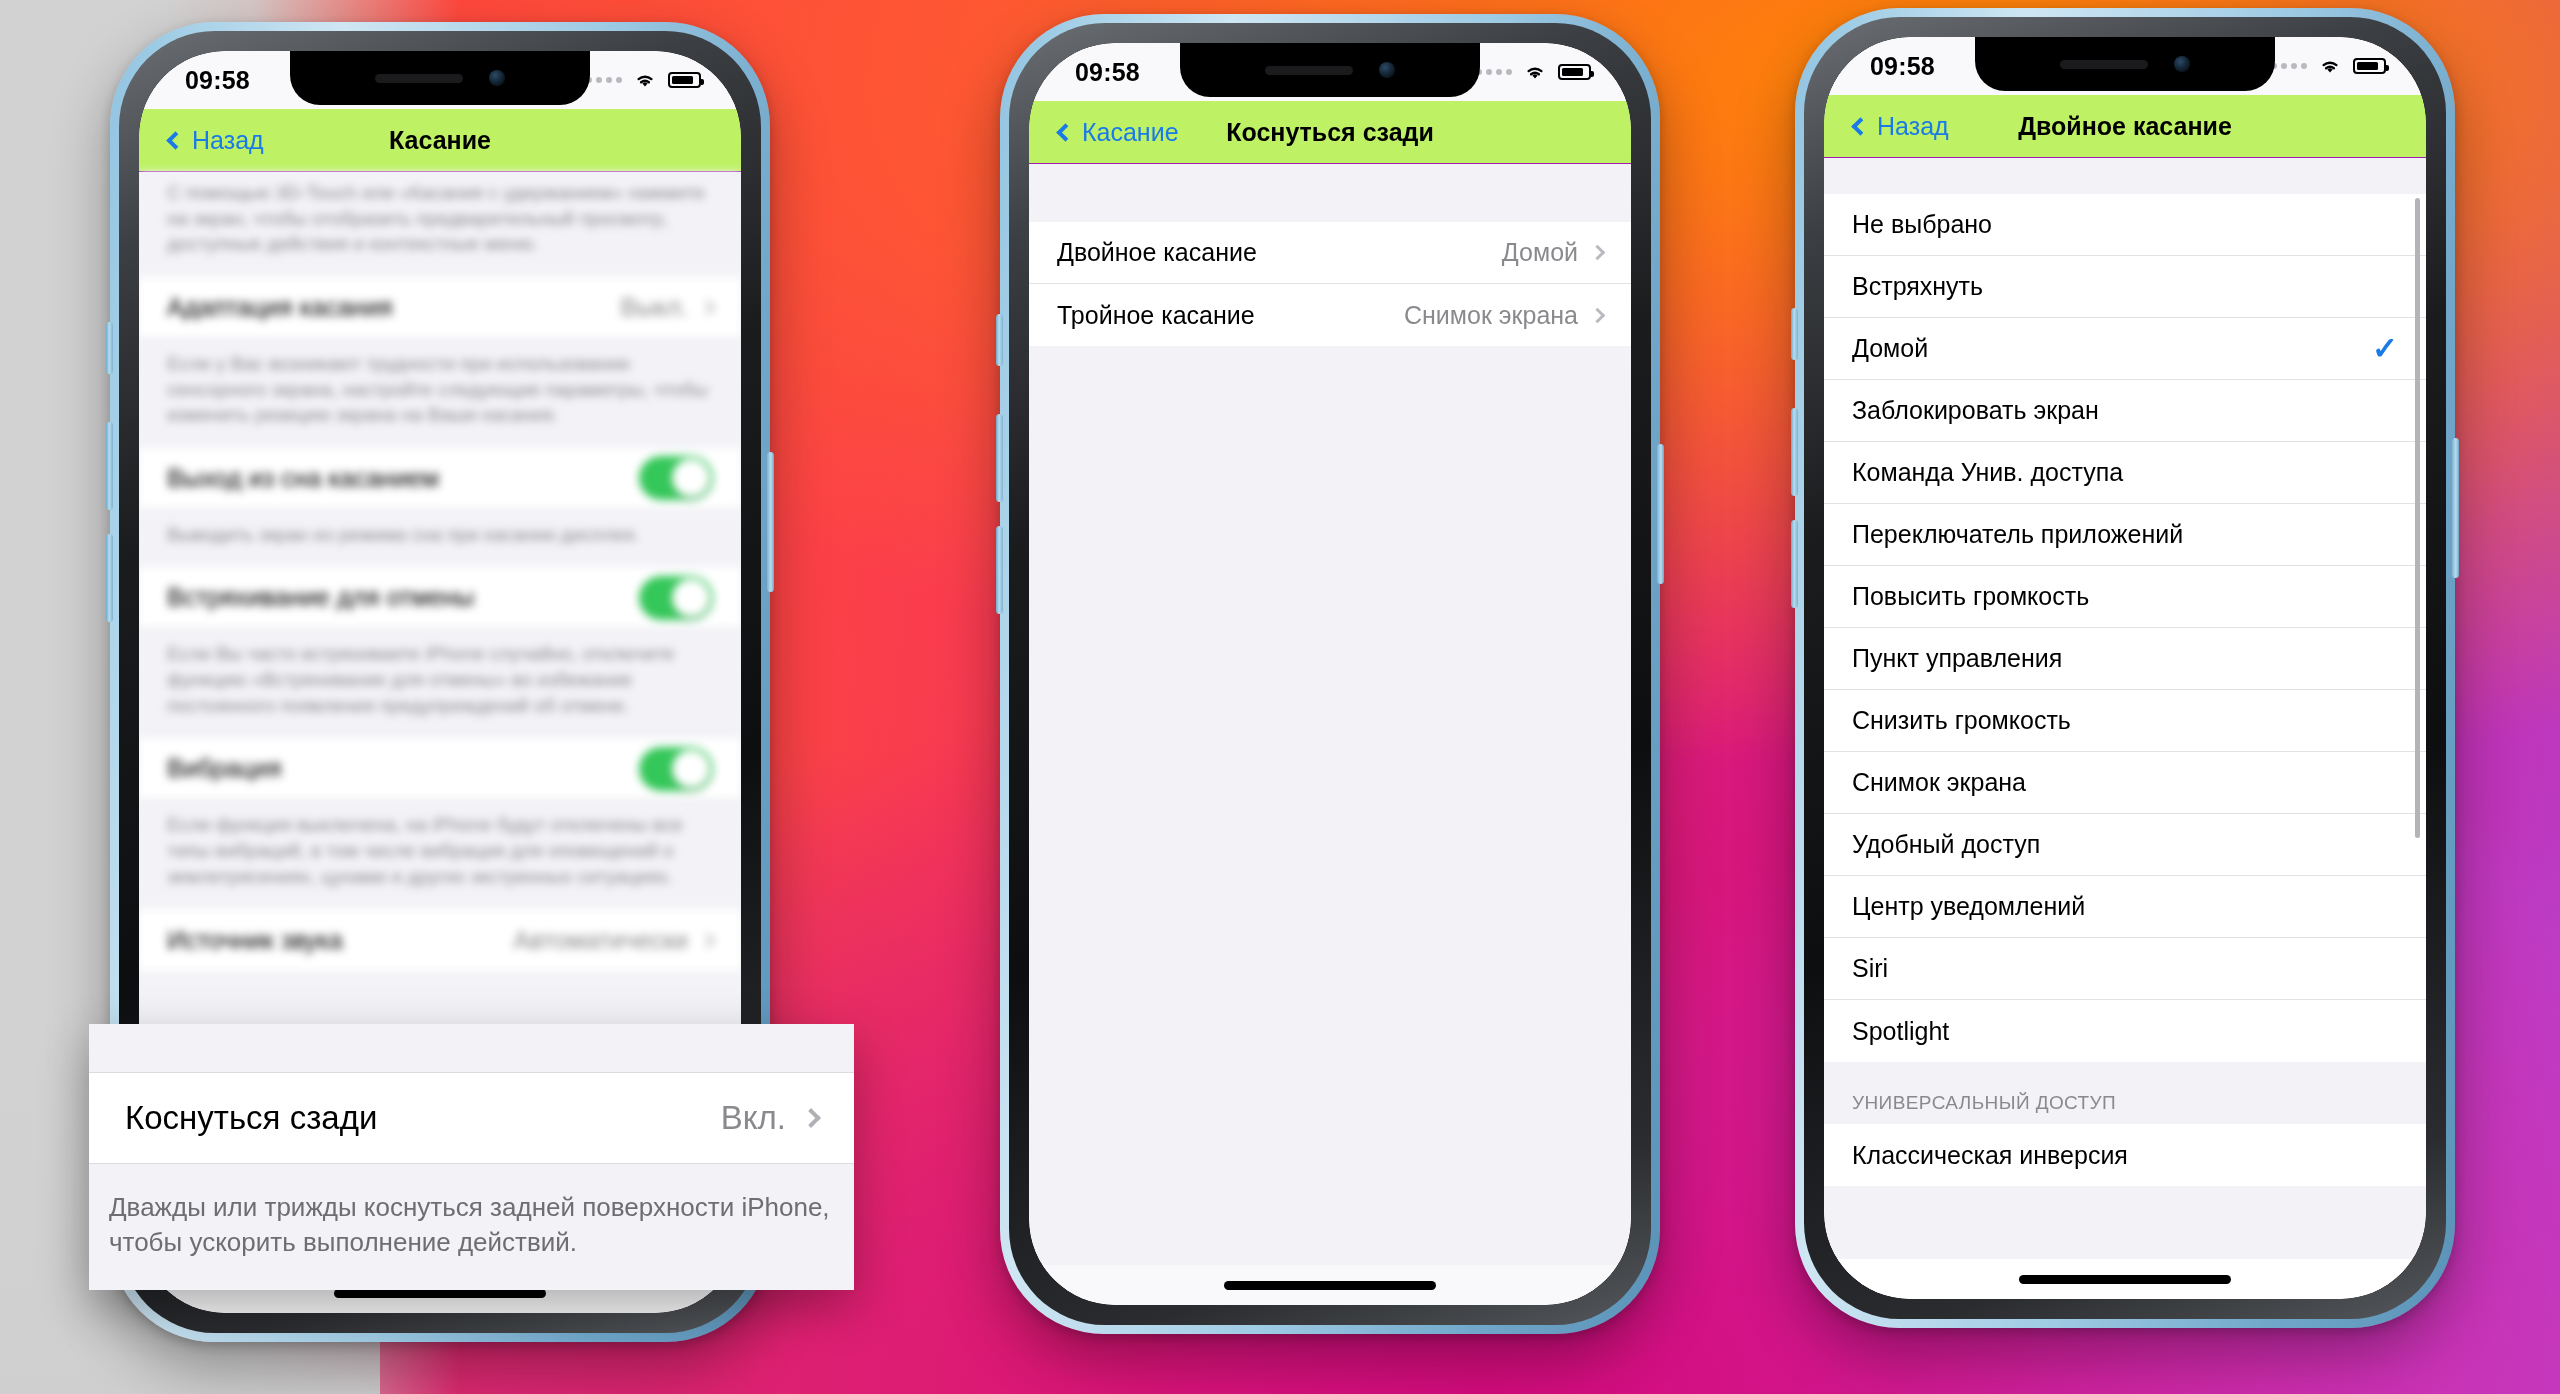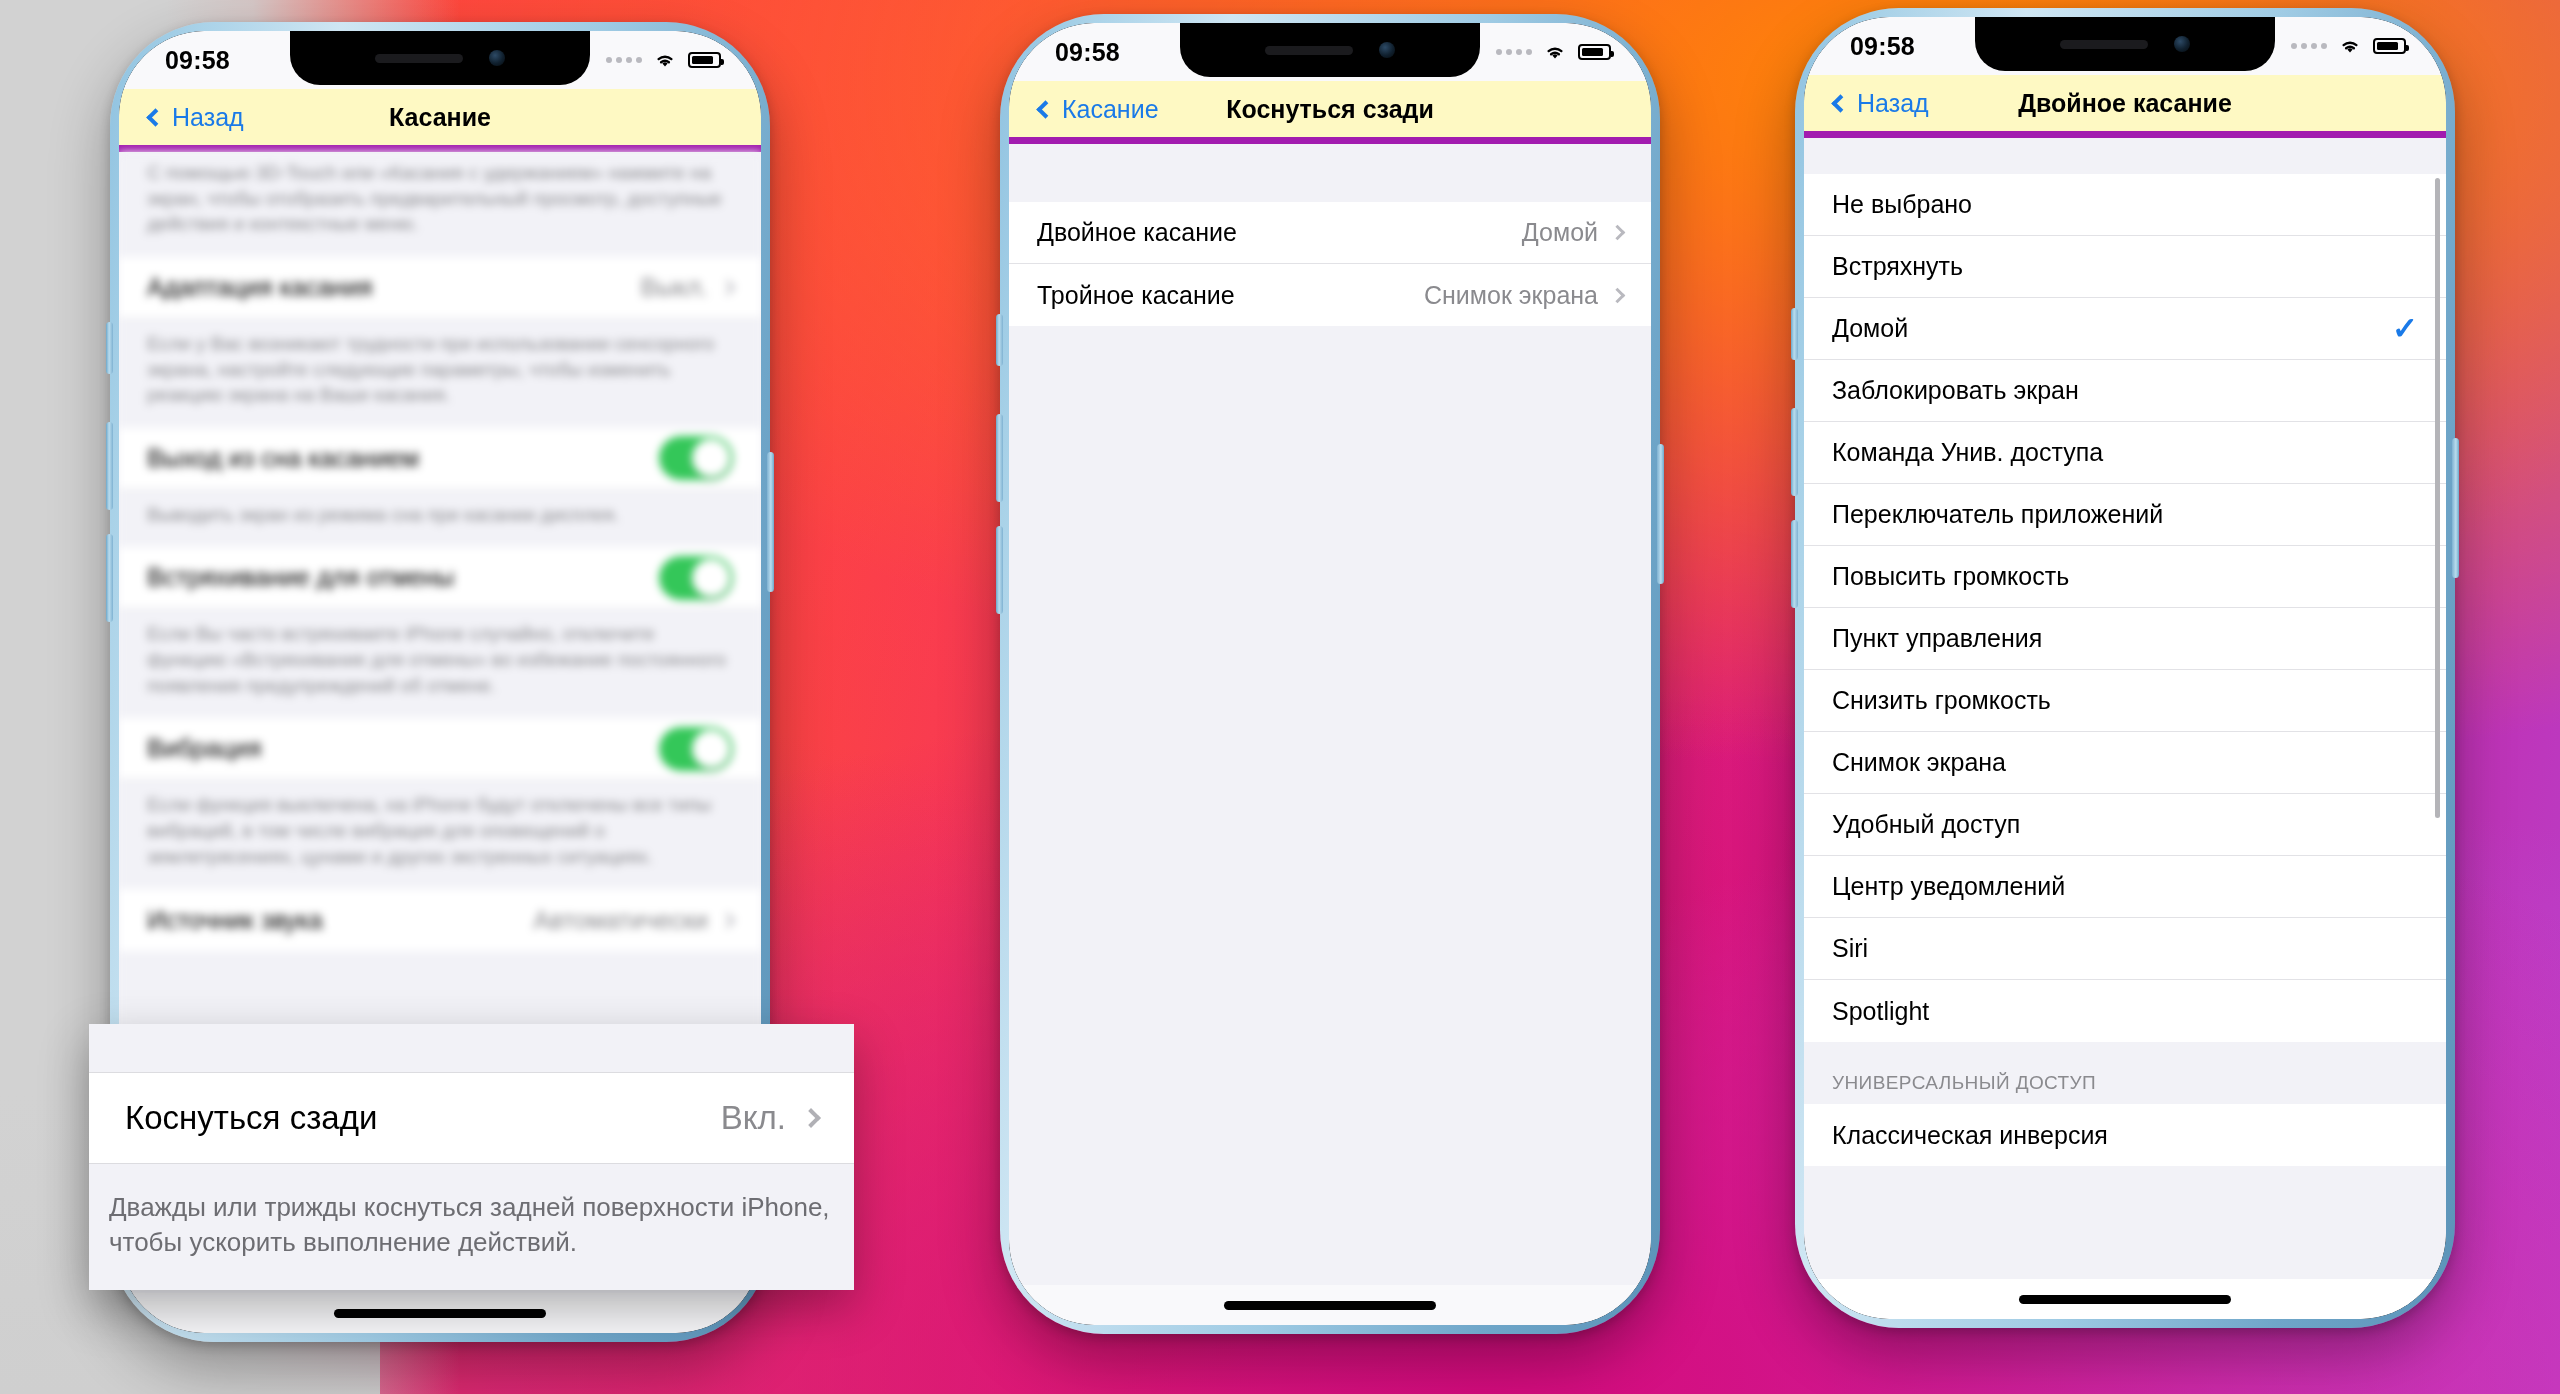--- a/index.html
+++ b/index.html
@@ -38,21 +38,21 @@
     width:660px; height:1320px;
     border-radius:104px;
     background:linear-gradient(100deg,#8fc2e0 0%, #a9d2e8 10%, #cfe6f3 26%, #9fcbe4 55%, #6fa6c9 80%, #5b93b8 100%);
     padding:9px;
     box-shadow:0 26px 60px rgba(0,0,0,.32), 0 4px 12px rgba(0,0,0,.2);
   }
   .phone .bezel {
     width:100%; height:100%;
     border-radius:96px;
     background:linear-gradient(160deg,#6b6e72 0%,#3c3f43 14%,#1b1c1e 34%,#0d0e10 62%,#2a2c2f 88%,#55585c 100%);
-    padding:0;
+    padding:20px;
   }
   .phone .screen {
     position:relative;
     width:100%; height:100%;
     border-radius:86px;
     background:#000;
     overflow:hidden;
   }
   .phone .inner {
     position:absolute; inset:0;
@@ -93,23 +93,23 @@
   .dots { display:flex; gap:4px; align-items:center; }
   .dots i { width:6px; height:6px; border-radius:50%; background:#b9b9bf; display:block; }
   .wifi { position:relative; width:24px; height:18px; }
   .battery { width:33px; height:16px; border:2px solid #000; border-radius:4px; padding:2px; position:relative; }
   .battery > span { display:block; height:100%; background:#000; border-radius:1.5px; }
   .battery::after { content:""; position:absolute; right:-5px; top:5px; width:3px; height:6px;
                     background:#000; border-radius:0 2px 2px 0; }
 
   
   .navbar {
-    flex:0 0 63px; height:63px; background:#fef9c3;
+    flex:0 0 63px; height:63px; background:#bef264;
     display:flex; align-items:center; position:relative;
-    border-bottom:7px solid #a21caf;
+    border-bottom:1px solid #a21caf;
     padding:0 28px;
   }
   .back { display:flex; align-items:center; color:#1a7ae8; font-size:25px; cursor:pointer; }
   .chev-l { width:13px; height:13px; border-left:4px solid #1a7ae8; border-bottom:4px solid #1a7ae8;
             transform:rotate(45deg); margin-right:10px; margin-left:2px; }
   .navtitle {
     position:absolute; left:0; right:0; text-align:center;
     font-size:25px; font-weight:bold; color:#000; pointer-events:none;
   }
 

